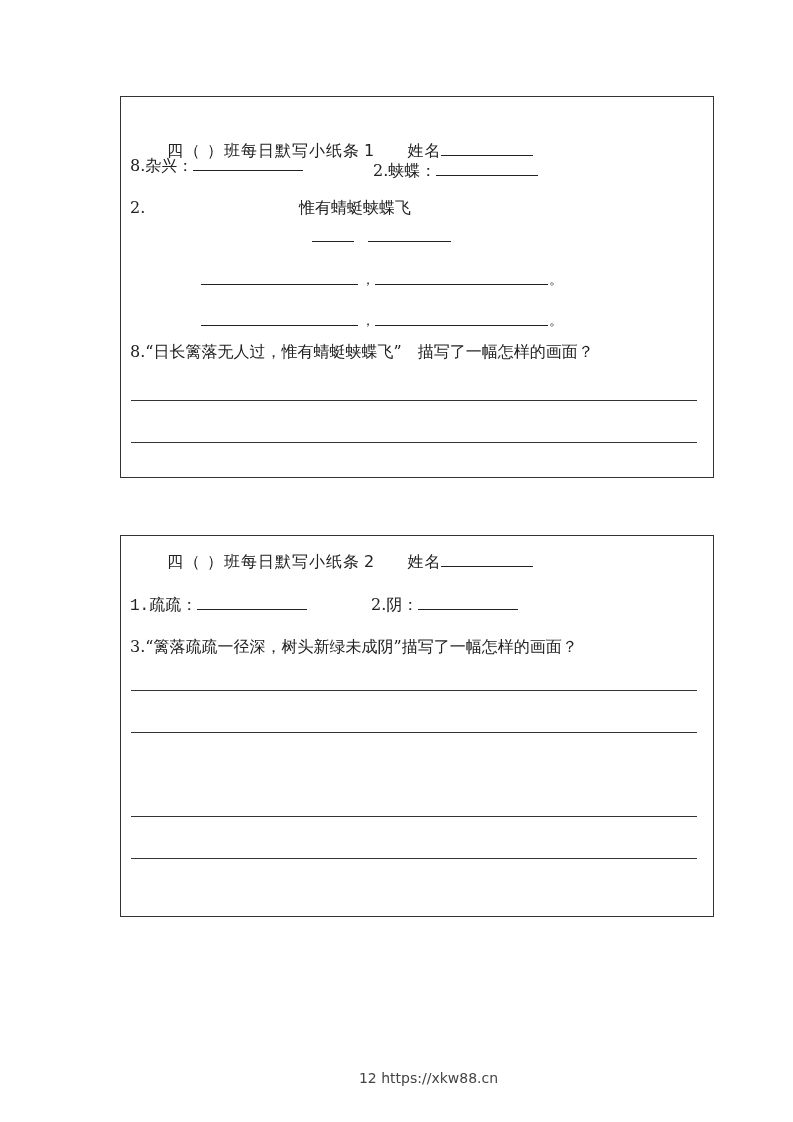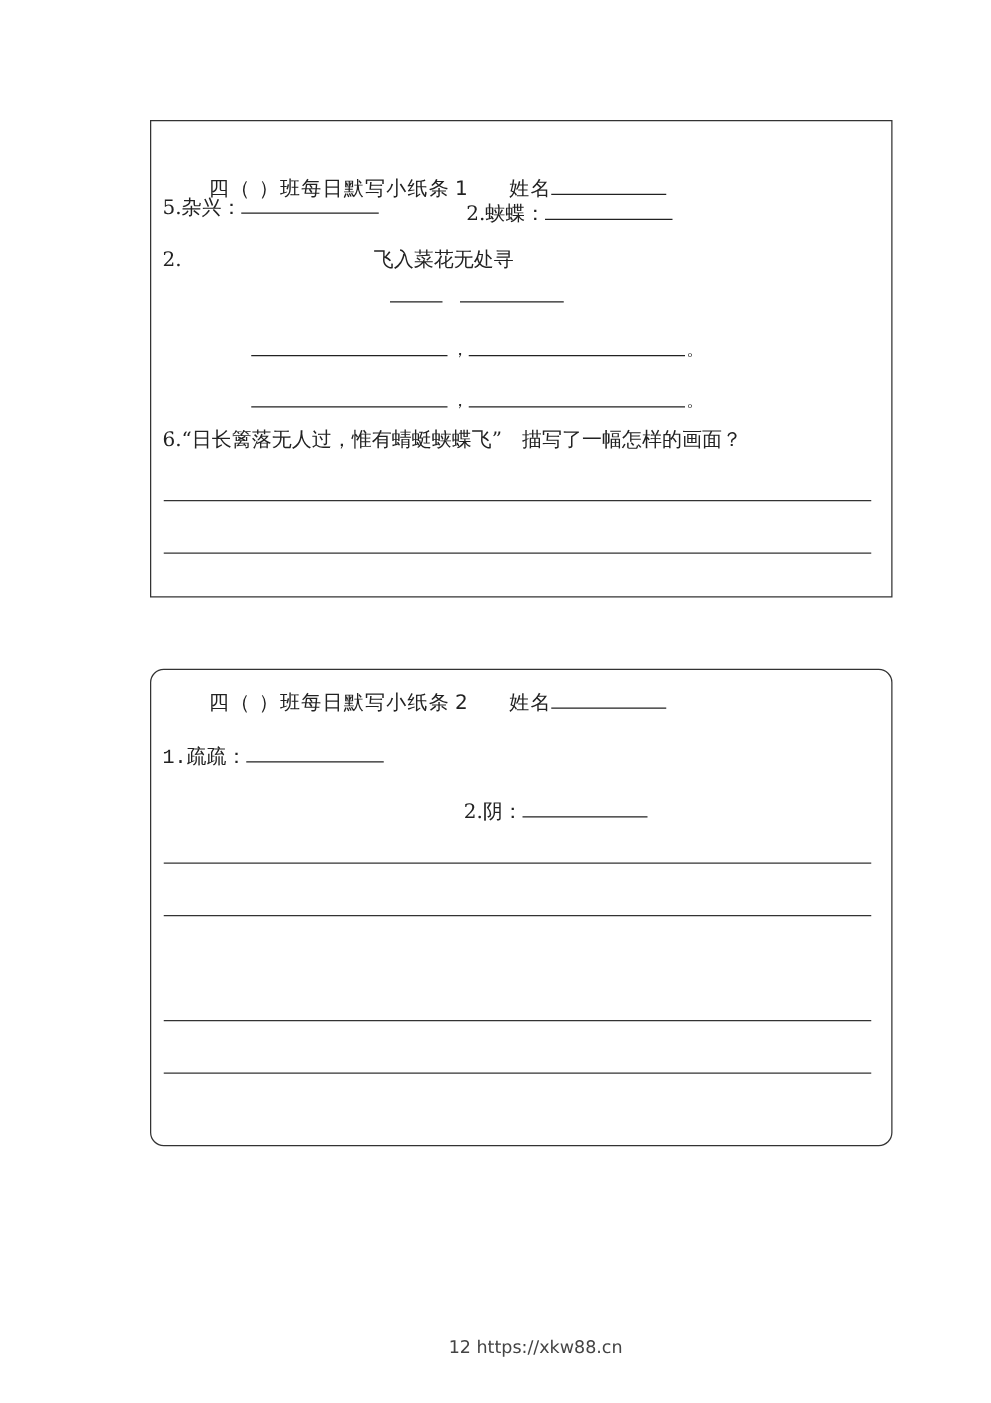--- a/index.html
+++ b/index.html
@@ -1,80 +1,81 @@
 <!DOCTYPE html>
 <html><head>
 <meta charset="utf-8">
 <style>
   html, body { margin: 0; padding: 0; background: #ffffff; }
   body { width: 793px; height: 1122px; position: relative; overflow: hidden;
          font-family: "DejaVu Serif", "Liberation Serif", serif; color: #222; }
   .card { position: absolute; left: 120px; width: 592px; border: 1.5px solid #333; background: #fff; }
   #card1 { top: 96px; height: 380px; }
-  #card2 { top: 535px; height: 380px; border-radius: 11px; }
+  #card2 { top: 535px; height: 380px; }
   .t { position: absolute; font-size: 16px; white-space: nowrap; line-height: 20px; }
   .blank { display: inline-block; border-bottom: 1.3px solid #222; height: 14px; vertical-align: baseline; }
   .hline { position: absolute; left: 10px; right: 16px; height: 0; border-top: 1.2px solid #333; }
   .title { letter-spacing: 1px; }
   .sans { font-family: "DejaVu Sans", "Liberation Sans", sans-serif; }
   .footer { position: absolute; top: 1070px; left: 0; width: 793px; text-align: center;
             font-family: "DejaVu Sans", "Liberation Sans", sans-serif; font-size: 14px; color: #444; padding-left: 32px; }
   .seg { position: absolute; height: 0; border-top: 1.6px solid #222; }
   .punct { position: absolute; font-size: 14px; }
 </style>
 </head>
 <body>
 
 <div class="card" id="card1">
   <div class="t title" style="left:46px; top:16px;margin-top:28px;">
     <span>四（ ）班每日默写小纸条</span><span class="sans" style="margin-left:4px;">1</span>
     <span style="margin-left:26px;">姓名</span><span class="blank" style="width:92px;"></span>
   </div>
 
   <div class="t" style="left:9px; top:59px;">
-    <span>5.杂兴：</span><span class="blank" style="width:110px;"></span>
+    <span>8.杂兴：</span><span class="blank" style="width:110px;"></span>
   </div>
   <div class="t" style="left:252px; top:64px;">
     <span>2.蛱蝶：</span><span class="blank" style="width:102px;"></span>
   </div>
 
   <div class="t" style="left:9px; top:101px;">2.</div>
-  <div class="t" style="left:178px; top:101px;">飞入菜花无处寻</div>
+  <div class="t" style="left:178px; top:101px;">惟有蜻蜓蛱蝶飞</div>
 
   <div class="seg" style="left:191px; width:42px; top:144px;"></div>
   <div class="seg" style="left:247px; width:83px; top:144px;"></div>
 
   <div class="seg" style="left:80px; width:157px; top:187px;"></div>
   <div class="punct" style="left:240px; top:174px;">，</div>
   <div class="seg" style="left:254px; width:173px; top:187px;"></div>
   <div class="punct" style="left:428px; top:174px;">。</div>
 
   <div class="seg" style="left:80px; width:157px; top:228px;"></div>
   <div class="punct" style="left:240px; top:215px;">，</div>
   <div class="seg" style="left:254px; width:173px; top:228px;"></div>
   <div class="punct" style="left:428px; top:215px;">。</div>
 
-  <div class="t" style="left:9px; top:245px;">6.“日长篱落无人过，惟有蜻蜓蛱蝶飞”　描写了一幅怎样的画面？</div>
+  <div class="t" style="left:9px; top:245px;">8.“日长篱落无人过，惟有蜻蜓蛱蝶飞”　描写了一幅怎样的画面？</div>
   <div class="hline" style="top:303px;"></div>
   <div class="hline" style="top:345px;"></div>
 </div>
 
 <div class="card" id="card2">
   <div class="t title" style="left:46px; top:16px;">
     <span>四（ ）班每日默写小纸条</span><span class="sans" style="margin-left:4px;">2</span>
     <span style="margin-left:26px;">姓名</span><span class="blank" style="width:92px;"></span>
   </div>
 
   <div class="t" style="left:9px; top:59px;font-family:Liberation Mono, monospace;">
     <span>1.疏疏：</span><span class="blank" style="width:110px;"></span>
   </div>
-  <div class="t" style="left:250px; top:59px;margin-top:44px;">
+  <div class="t" style="left:250px; top:59px;">
     <span>2.阴：</span><span class="blank" style="width:100px;"></span>
   </div>
 
+  <div class="t" style="left:9px; top:101px;">3.“篱落疏疏一径深，树头新绿未成阴”描写了一幅怎样的画面？</div>
   <div class="hline" style="top:154px;"></div>
   <div class="hline" style="top:196px;"></div>
 
   <div class="hline" style="top:280px;"></div>
   <div class="hline" style="top:322px;"></div>
 </div>
 
 <div class="footer">
   <span>12</span>
   <span>https://xkw88.cn</span>

